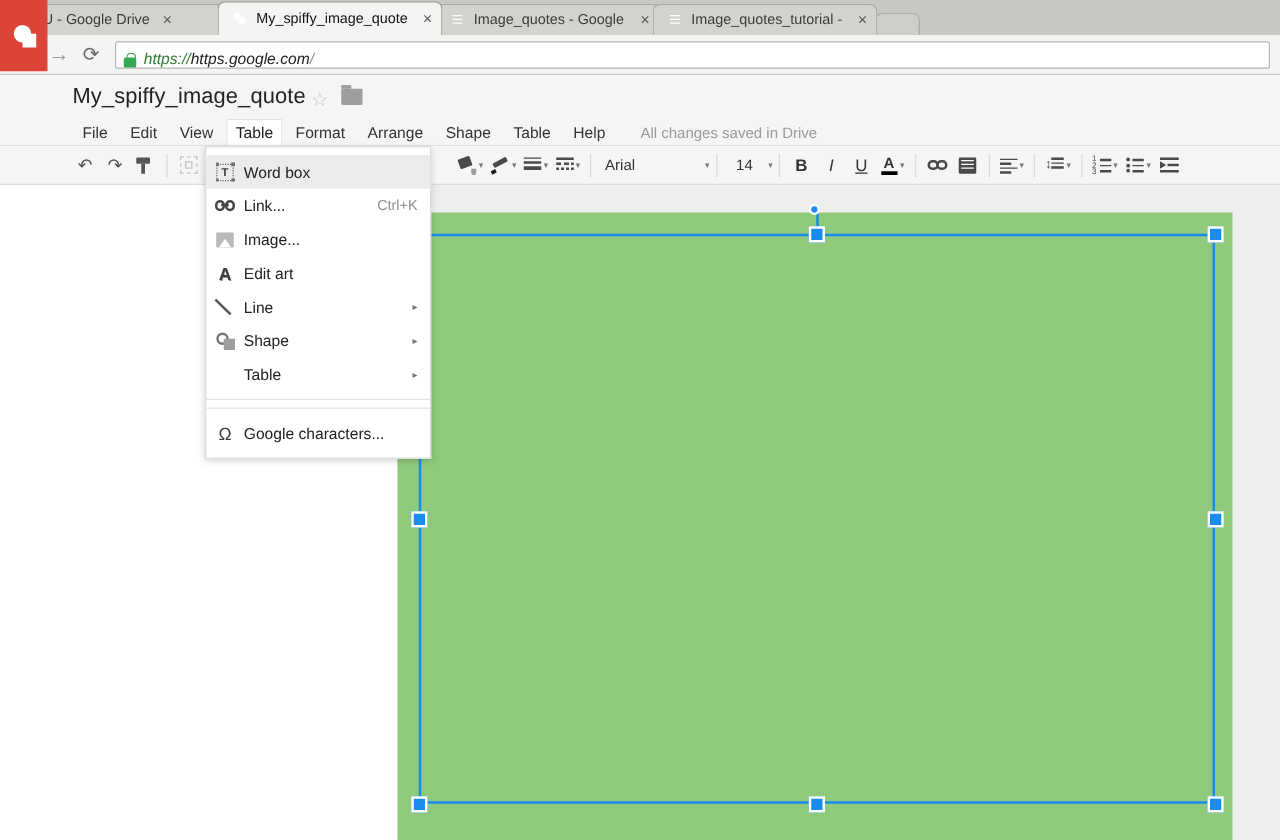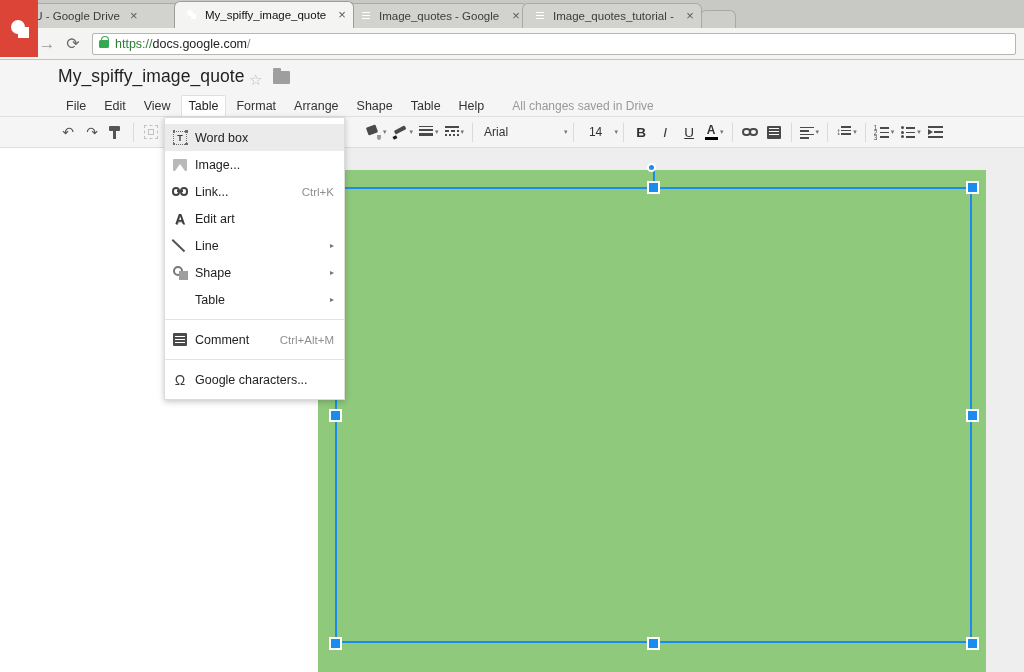--- a/index.html
+++ b/index.html
@@ -75,21 +75,21 @@
     display:flex; align-items:center; padding:0 8px;
   }
   .navbtn{
     width:26px;height:26px;display:flex;align-items:center;justify-content:center;
     color:#9a9a9a; font-size:17px; flex:0 0 26px;
   }
   .navbtn.reload{ color:#6b6b6b; font-size:16px; }
   .urlbox{
     flex:1; height:22px; margin-left:6px; background:#fff;
     border:1px solid #b6b6b3; border-radius:2px;
-    display:flex; align-items:center; padding:0 6px; font-size:12.5px;
+    display:flex; align-items:flex-end; padding:0 6px; font-size:12.5px;font-style:italic;
   }
   .lock{
     width:10px;height:8px;background:#34a853;border-radius:1.5px;position:relative;
     margin-right:6px; flex:0 0 10px;
   }
   .lock:before{
     content:"";position:absolute;left:2.2px;top:-4px;width:5.5px;height:5px;
     border:1.6px solid #34a853;border-bottom:none;
     border-top-left-radius:4px;border-top-right-radius:4px;
   }
@@ -351,21 +351,21 @@
     <div class="newtab"></div>
   </div>
 
   <div class="omnibar">
     <div class="navbtn">←</div>
     <div class="navbtn">→</div>
     <div class="navbtn reload">⟳</div>
     <div class="urlbox">
       <span class="lock"></span>
       <span class="u-scheme">https://</span>
-      <span class="u-host">docs.google.com</span>
+      <span class="u-host">https.google.com</span>
       <span class="u-path">/</span>
     </div>
   </div>
 
   <div class="workspace">
     <div class="leftpane"></div>
     <div class="slide"></div>
   </div>
 
   <div class="sel">
@@ -565,36 +565,36 @@
           <span class="cn" style="left:-1.5px;bottom:-1.5px"></span>
           <span class="cn" style="right:-1.5px;bottom:-1.5px"></span>
         </span>
       </span>
       <span class="mi-lb">Word box</span>
       <span class="mi-sc"></span>
     </div>
 
     <div class="mi">
       <span class="mi-ic">
-          <span class="g-image"></span>
-        </span>
-      <span class="mi-lb">Image...</span>
-      <span class="mi-sc"></span>
-    </div>
-
-    <div class="mi">
-      <span class="mi-ic">
         <span class="g-link">
             <i class="l"></i>
             <i class="r"></i>
             <span class="bar"></span>
           </span>
       </span>
       <span class="mi-lb">Link...</span>
       <span class="mi-sc">Ctrl+K</span>
+    </div>
+
+    <div class="mi">
+      <span class="mi-ic">
+          <span class="g-image"></span>
+        </span>
+      <span class="mi-lb">Image...</span>
+      <span class="mi-sc"></span>
     </div>
 
     <div class="mi">
       <span class="mi-ic">
           <span class="g-wordart">A</span>
         </span>
       <span class="mi-lb">Edit art</span>
       <span class="mi-sc"></span>
     </div>
 
@@ -618,27 +618,20 @@
     </div>
 
     <div class="mi">
       <span class="mi-ic"></span>
       <span class="mi-lb">Table</span>
       <span class="mi-ar">▸</span>
     </div>
 
     <div class="mi-div"></div>
 
-    <div class="mi">
-      <span class="mi-ic">
-          <span class="g-comment"></span>
-        </span>
-      <span class="mi-lb">Comment</span>
-      <span class="mi-sc">Ctrl+Alt+M</span>
-    </div>
 
     <div class="mi-div"></div>
 
     <div class="mi">
       <span class="mi-ic">
           <span class="g-omega">Ω</span>
         </span>
       <span class="mi-lb">Google characters...</span>
       <span class="mi-sc"></span>
     </div>

